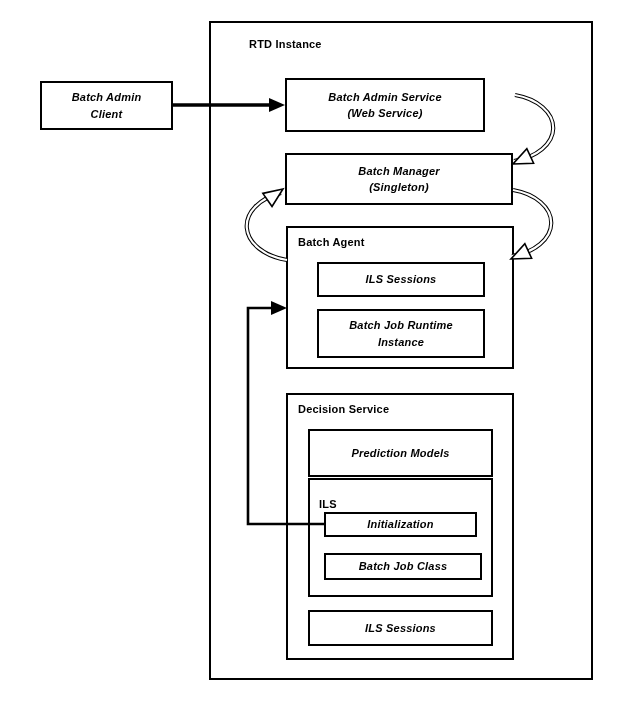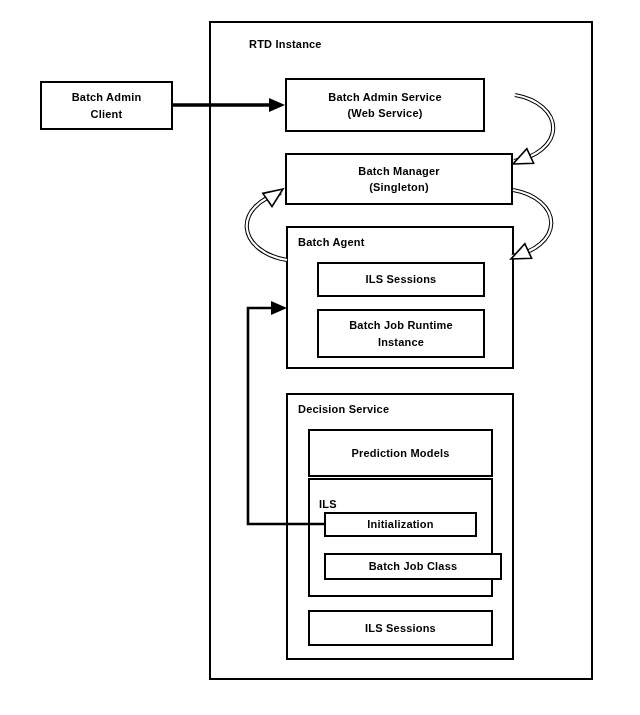--- a/index.html
+++ b/index.html
@@ -10,21 +10,21 @@
   }
   .box {
     position:absolute; box-sizing:border-box;
     border:2px solid #000; background:#ffffff;
   }
   .transparent { background:transparent; }
   .lbl {
     font-weight:700; font-size:11px; line-height:16.5px;
     letter-spacing:0.2px; white-space:pre-line; color:#000;
   }
-  .center { display:flex; align-items:center; justify-content:center; text-align:center; }
+  .center { display:flex; align-items:center; justify-content:center; text-align:center;font-style:italic; }
   .corner-lbl { position:absolute; }
   svg.overlay { position:absolute; left:0; top:0; pointer-events:none; }
   .solidline { stroke:#000; fill:none; }
   .tube-outer { stroke:#000; stroke-width:4.2; fill:none; }
   .tube-inner { stroke:#ffffff; stroke-width:2.2; fill:none; }
   .fillhead  { fill:#000; stroke:none; }
   .openhead  { fill:#ffffff; stroke:#000; stroke-width:1.6; stroke-linejoin:miter; }
 </style>
 </head>
 <body>
@@ -71,21 +71,21 @@
   </div>
 
   <div class="box" style="left:308px; top:478px; width:185px; height:119px;">
     <div class="lbl" style="position:absolute; left:9px; top:7px;margin-top:9px;">ILS</div>
   </div>
 
   <div class="box center" style="left:324px; top:512px; width:153px; height:25px;">
     <span class="lbl">Initialization</span>
   </div>
 
-  <div class="box center" style="left:324px; top:553px; width:178px; height:27px;">
+  <div class="box center" style="left:324px; top:553px; width:158px; height:27px;">
     <span class="lbl">Batch Job Class</span>
   </div>
 
   <div class="box center" style="left:308px; top:610px; width:185px; height:36px;">
     <span class="lbl">ILS Sessions</span>
   </div>
 
   <svg class="overlay" width="640" height="715" viewBox="0 0 640 715">
 
     <g>

